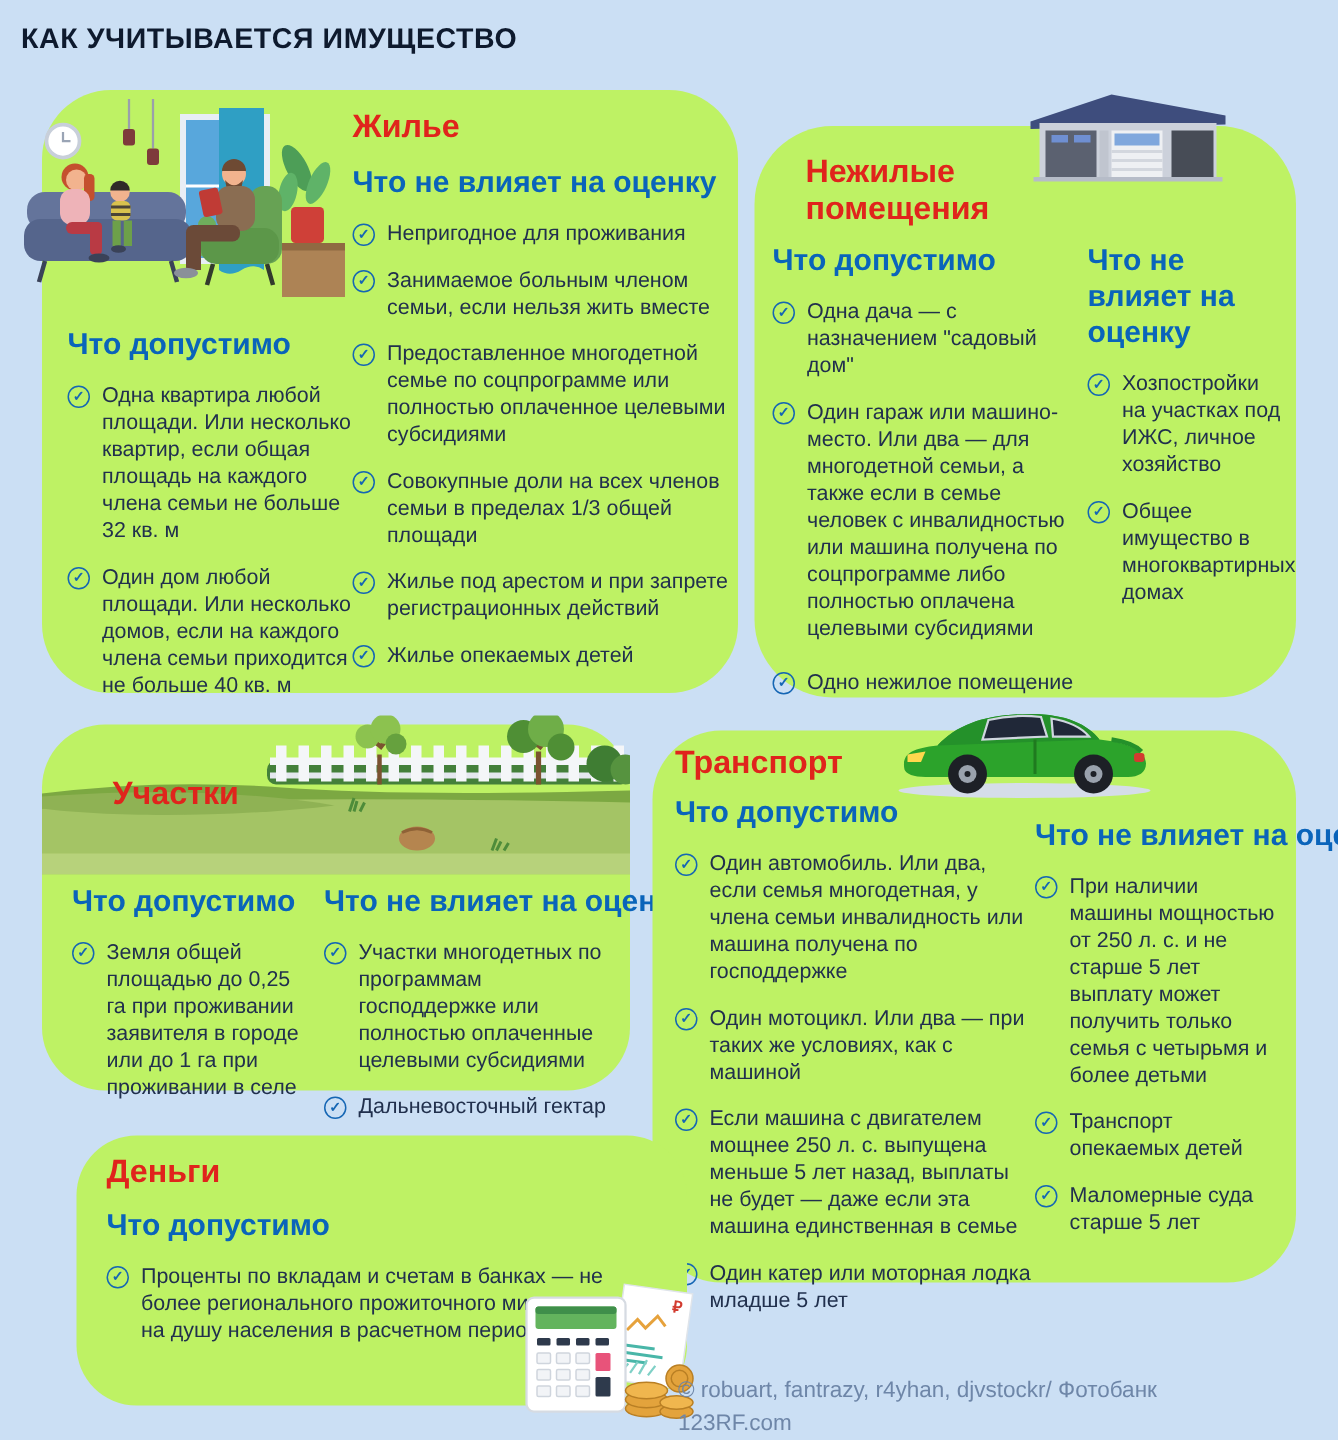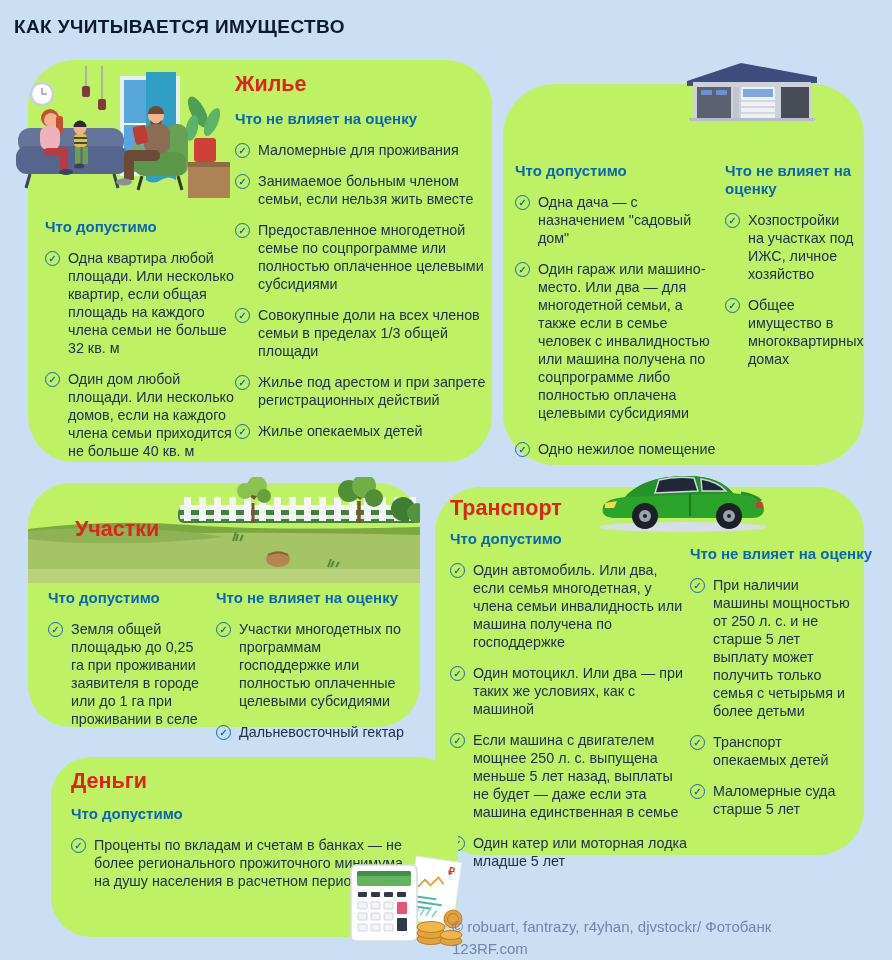--- a/index.html
+++ b/index.html
@@ -13,21 +13,21 @@
     font-size:19px;font-weight:bold;color:#0e1a2e;letter-spacing:.4px;
   }
   .card{position:absolute;background:#bef264;border-radius:46px;}
   #card-housing{left:28px;top:60px;width:464px;height:402px;}
   #card-nonres{left:503px;top:84px;width:361px;height:381px;border-radius:52px;}
   #card-land{left:28px;top:483px;width:392px;height:244px;border-radius:42px;overflow:visible;}
   #card-transport{left:435px;top:487px;width:429px;height:368px;}
   #card-money{left:28px;top:757px;width:407px;height:180px;border-radius:40px;margin-left:23px;}
   .card-title{font-size:21.5px;font-weight:bold;color:#e0241c;line-height:1.18;position:absolute;}
   .col{position:absolute;}
-  .col-h{font-size:15px;font-weight:bold;color:#0a64ba;line-height:1.2;margin:0 0 13px 0;}
+  .col-h{font-size:20px;font-weight:bold;color:#0a64ba;line-height:1.2;margin:0 0 13px 0;}
   .nowrap{white-space:nowrap;}
   .item{display:flex;gap:8px;margin:0 0 13px 0;font-size:14.3px;line-height:1.26;}
   .item.mt{margin-top:18px;}
   .chk{
     flex:0 0 auto;width:13px;height:13px;margin-top:2px;
     border:1.6px solid #1566b4;border-radius:50%;
     color:#1566b4;font-size:9.5px;line-height:13px;text-align:center;font-weight:bold;
   }
   .ill{position:absolute;}
   .footer{
@@ -89,21 +89,21 @@
     <rect x="108" y="84" width="36" height="11" rx="5" fill="#6b4a38"></rect>
     <rect x="108" y="90" width="10" height="24" fill="#6b4a38"></rect>
     <ellipse cx="108" cy="116" rx="8" ry="3.5" fill="#8a9099"></ellipse>
   </svg>
   <div class="card-title" style="left:207px;top:12px;">Жилье</div>
 
   <div class="col" style="left:207px;top:50px;width:252px;">
     <div class="col-h">Что не влияет на оценку</div>
     <div class="item">
       <span class="chk">✓</span>
-      <span>Маломерные для проживания</span>
+      <span>Непригодное для проживания</span>
     </div>
     <div class="item">
       <span class="chk">✓</span>
       <span>Занимаемое больным членом семьи, если нельзя жить вместе</span>
     </div>
     <div class="item">
       <span class="chk">✓</span>
       <span>Предоставленное многодетной семье по соцпрограмме или полностью оплаченное целевыми субсидиями</span>
     </div>
     <div class="item">
@@ -142,20 +142,21 @@
     <rect x="35" y="30" width="11" height="5" fill="#6f8fd2"></rect>
     <rect x="52" y="27" width="6" height="32" fill="#c0c5cf"></rect>
     <rect x="60" y="27" width="34" height="32" fill="#eef0f3"></rect>
     <rect x="62" y="29" width="30" height="8" fill="#7fa7dd"></rect>
     <line x1="60" y1="41" x2="94" y2="41" stroke="#d3d7de" stroke-width="2"></line>
     <line x1="60" y1="47" x2="94" y2="47" stroke="#d3d7de" stroke-width="2"></line>
     <line x1="60" y1="53" x2="94" y2="53" stroke="#d3d7de" stroke-width="2"></line>
     <rect x="100" y="27" width="28" height="32" fill="#474c56"></rect>
     <rect x="8" y="58" width="126" height="3" fill="#b6bcc8"></rect>
   </svg>
+  <div class="card-title" style="left:34px;top:18px;width:170px;">Нежилые помещения</div>
 
   <div class="col" style="left:12px;top:78px;width:208px;">
     <div class="col-h">Что допустимо</div>
     <div class="item">
       <span class="chk">✓</span>
       <span>Одна дача — с назначением "садовый дом"</span>
     </div>
     <div class="item">
       <span class="chk">✓</span>
       <span>Один гараж или машино-место. Или два — для многодетной семьи, а также если в семье человек с инвалидностью или машина получена по соцпрограмме либо полностью оплачена целевыми субсидиями</span>

